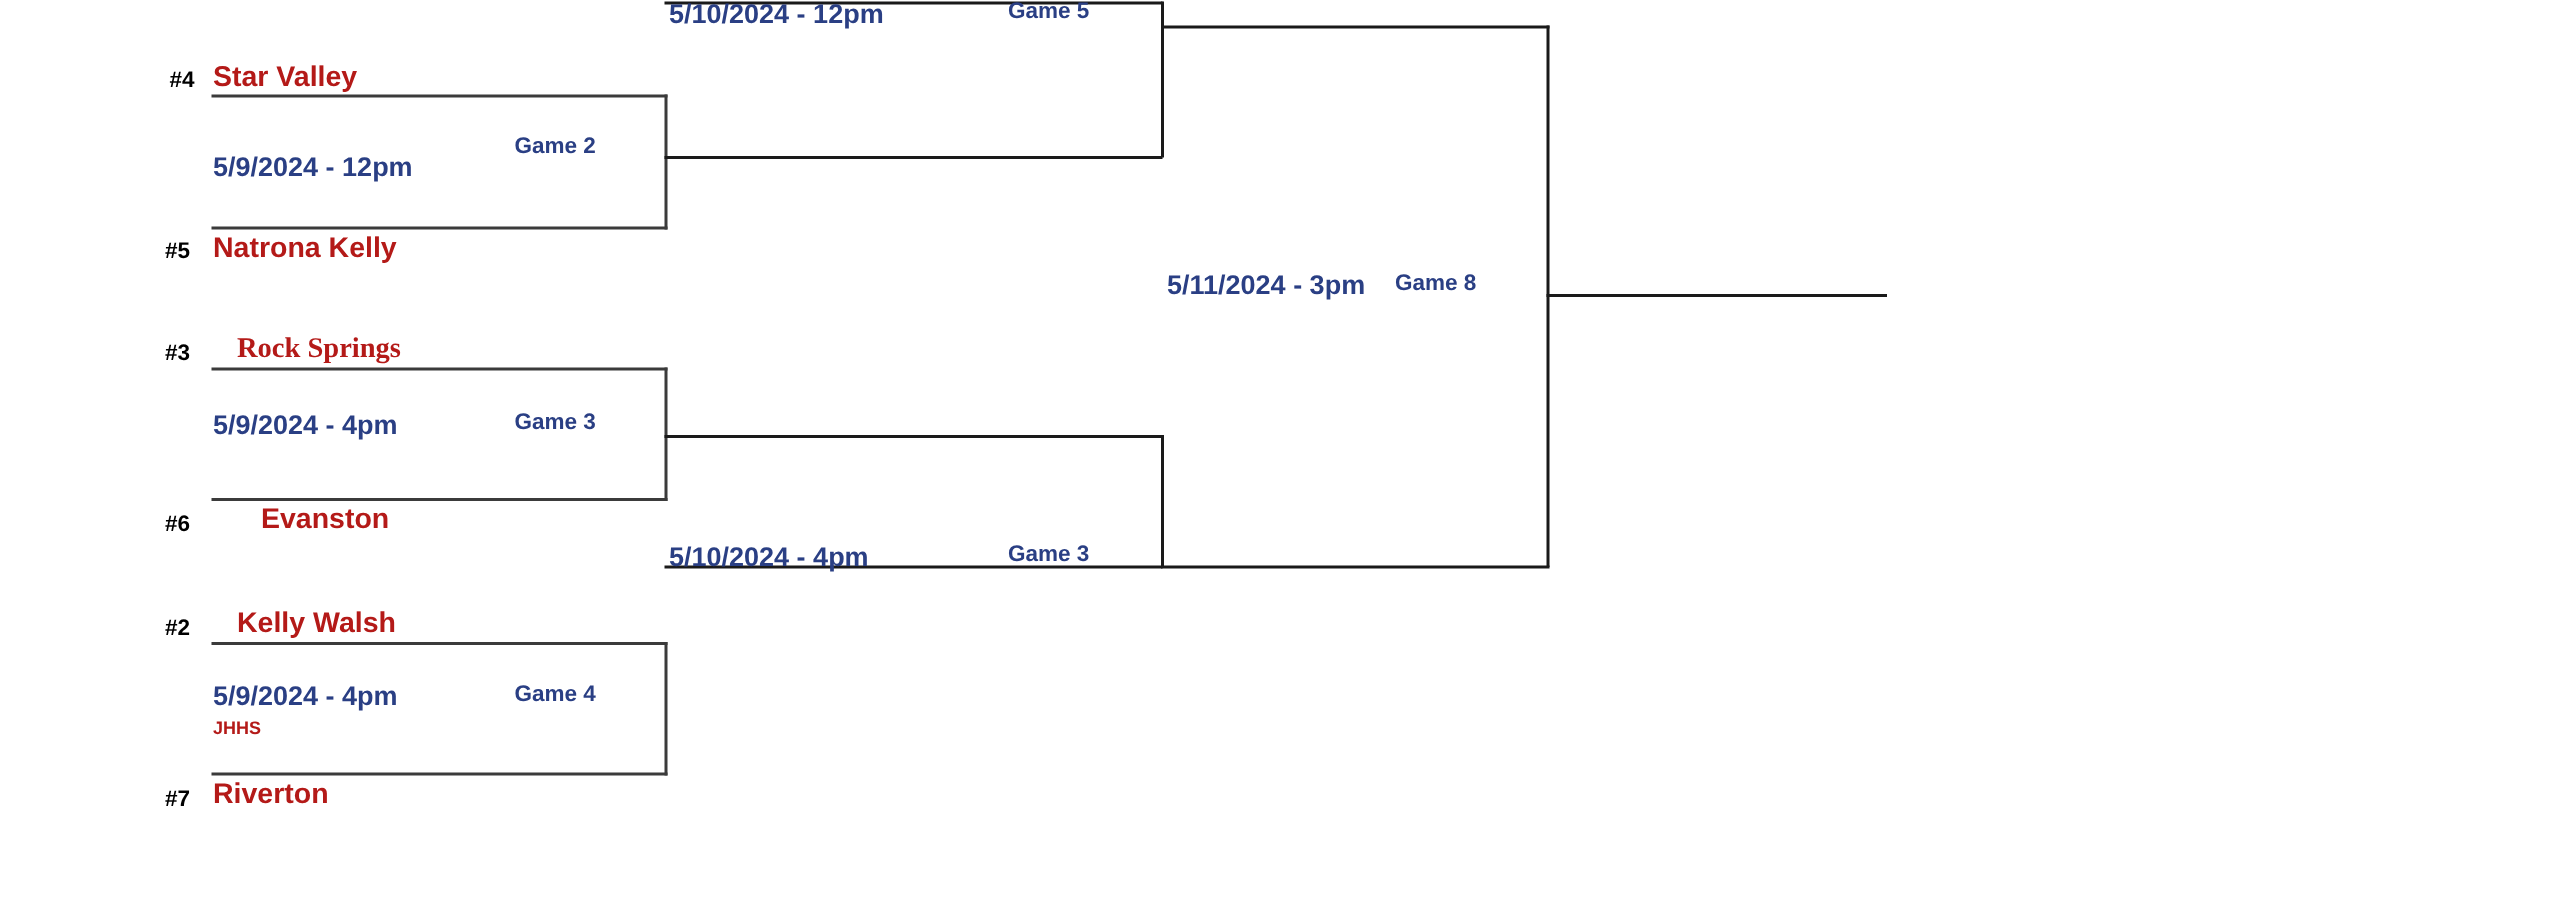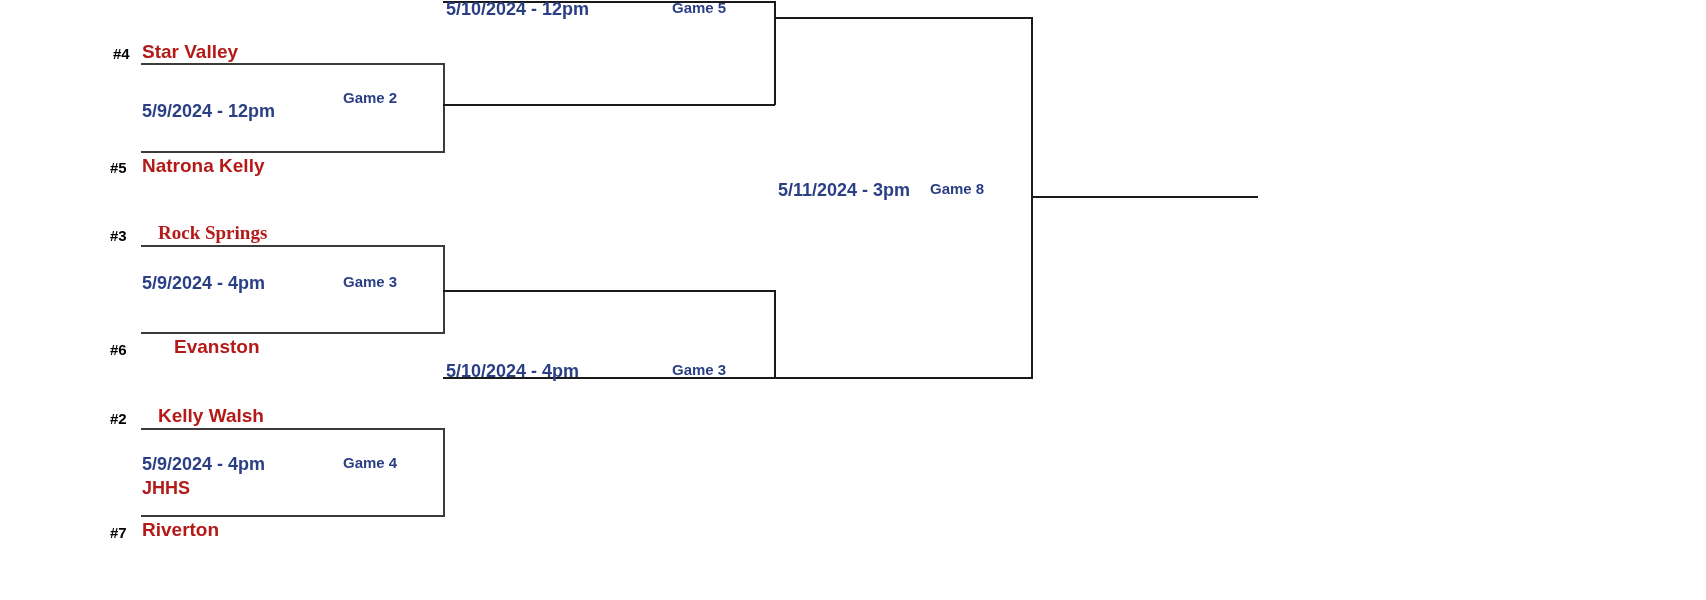--- a/index.html
+++ b/index.html
@@ -37,21 +37,21 @@
   .datetime {
     position: absolute;
     font-size: 18px;
     font-weight: 700;
     color: #2a3f84;
     white-space: nowrap;
     line-height: 1;
   }
   .venue {
     position: absolute;
-    font-size: 18px;
+    font-size: 12px;
     font-weight: 700;
     color: #b41a18;
     white-space: nowrap;
     line-height: 1;
   }
   .gamelabel {
     position: absolute;
     font-size: 15px;
     font-weight: 700;
     color: #2a3f84;

